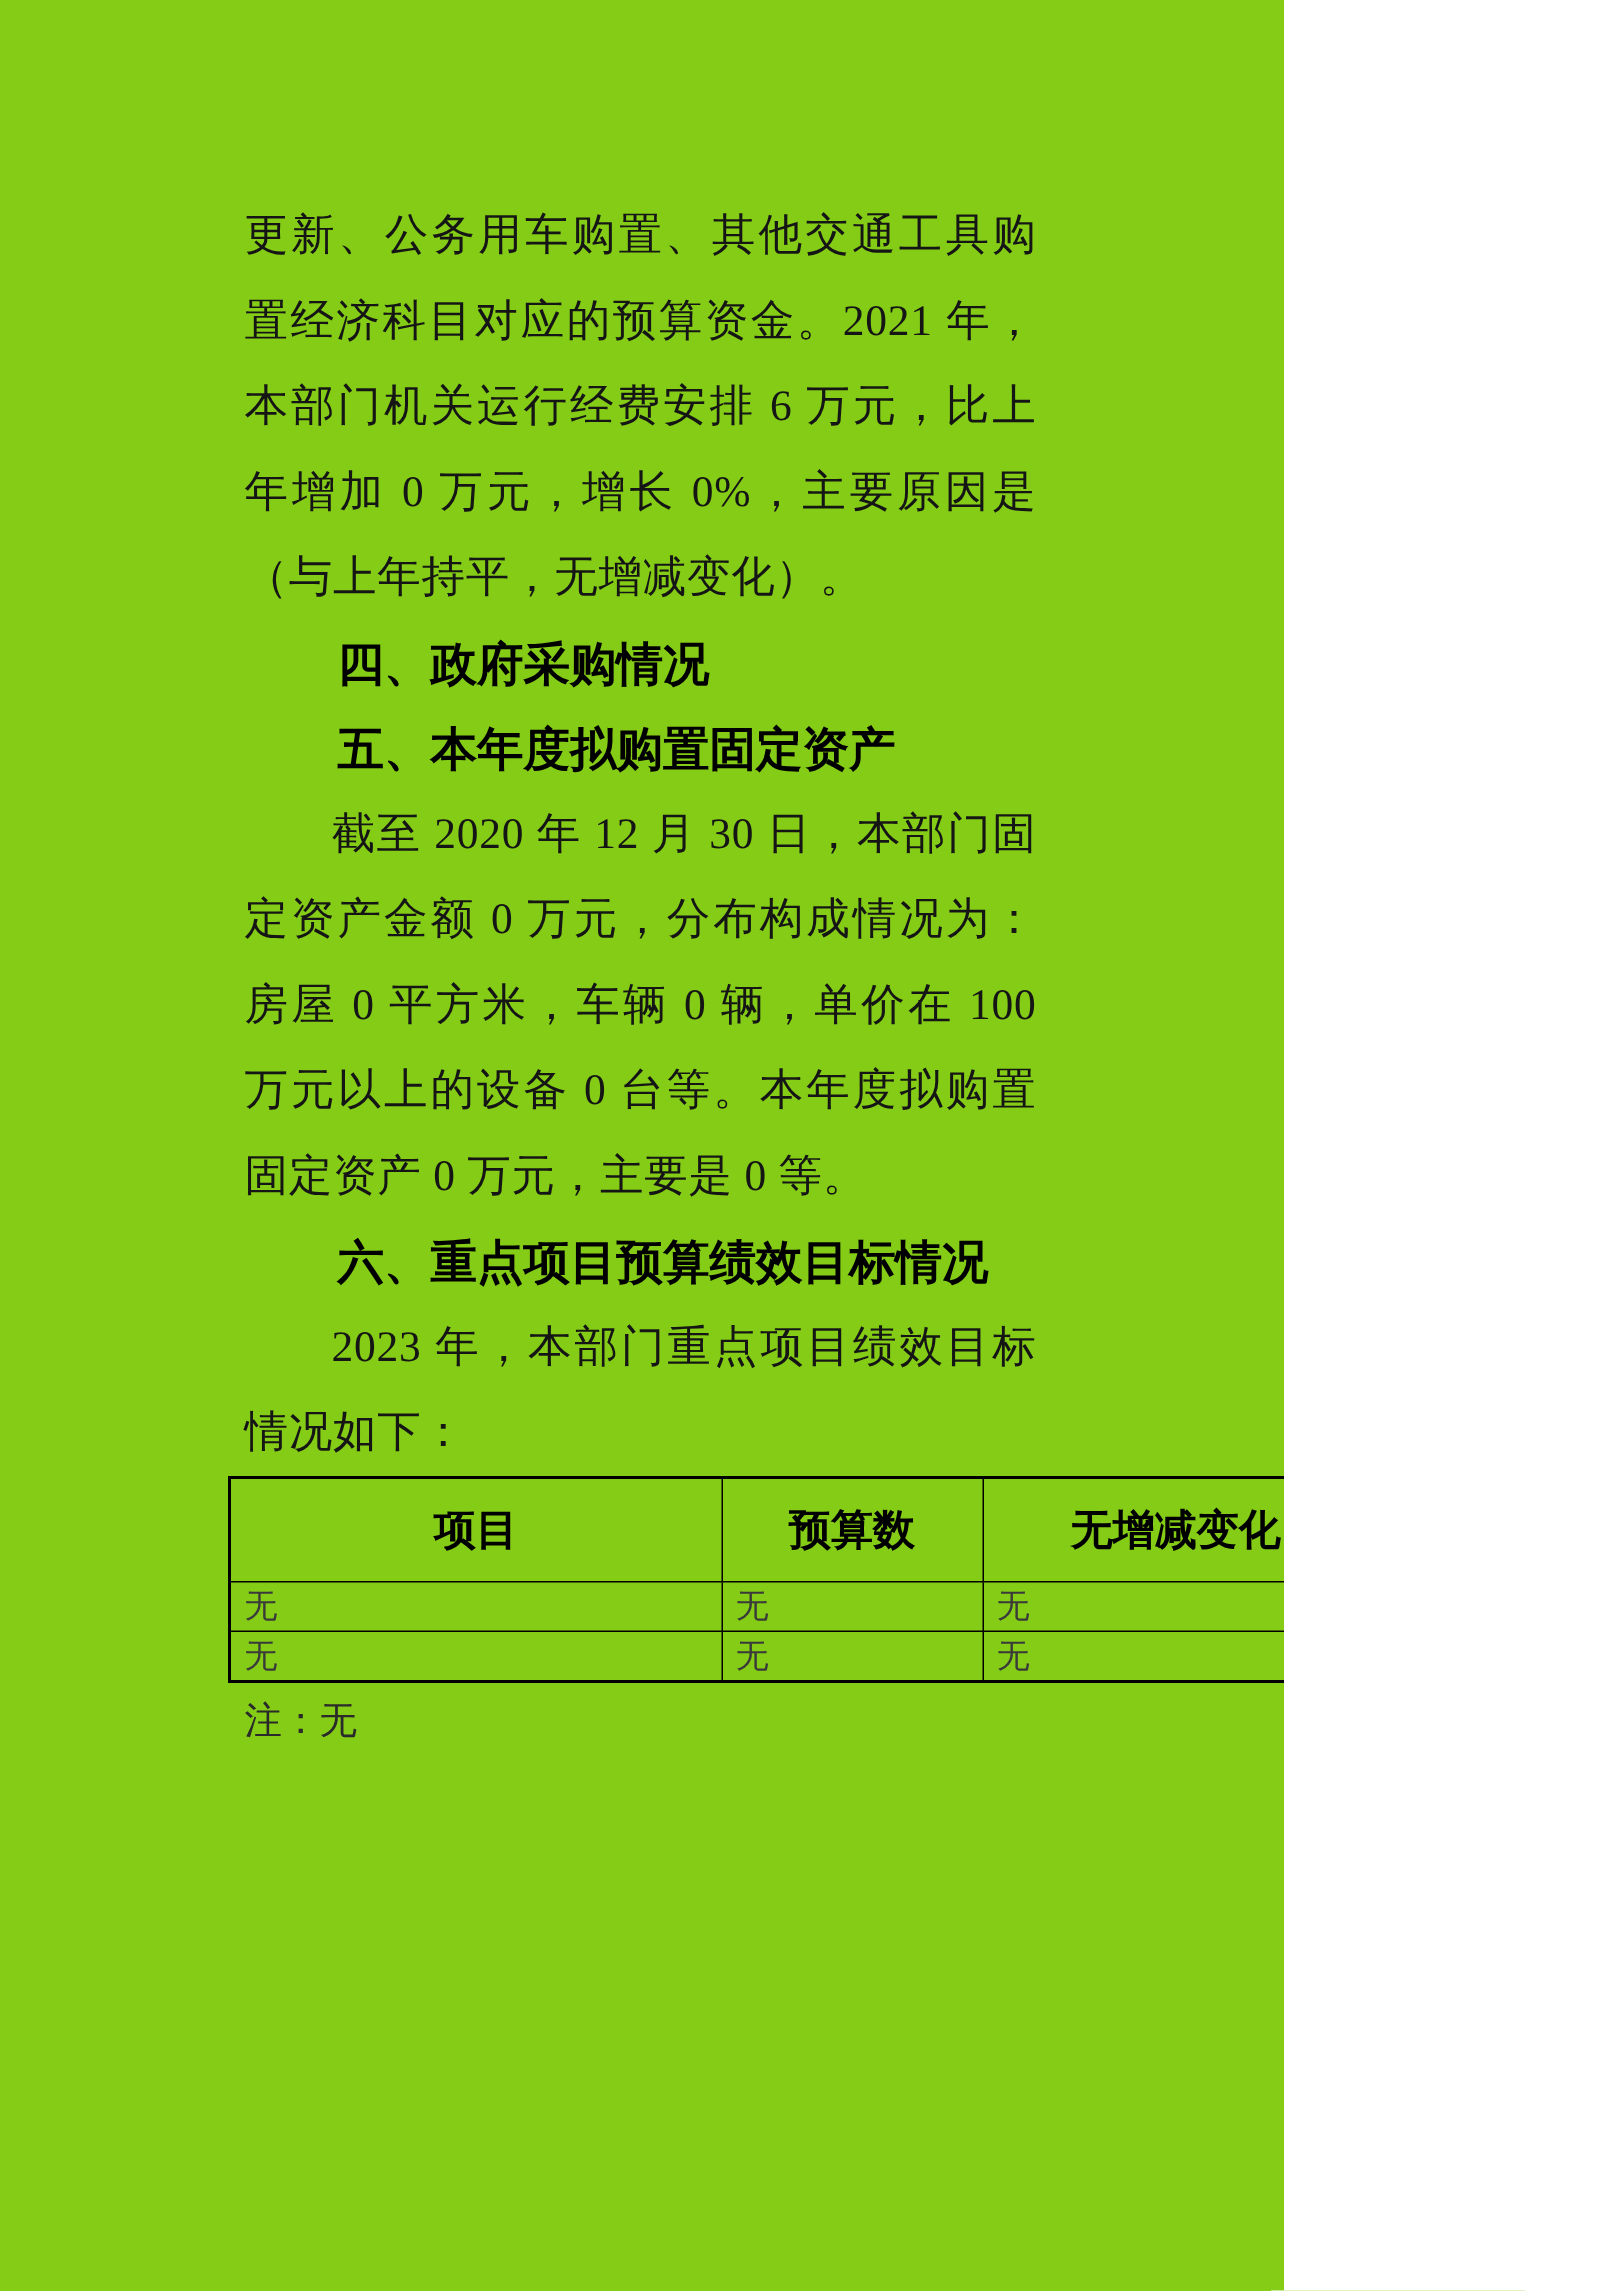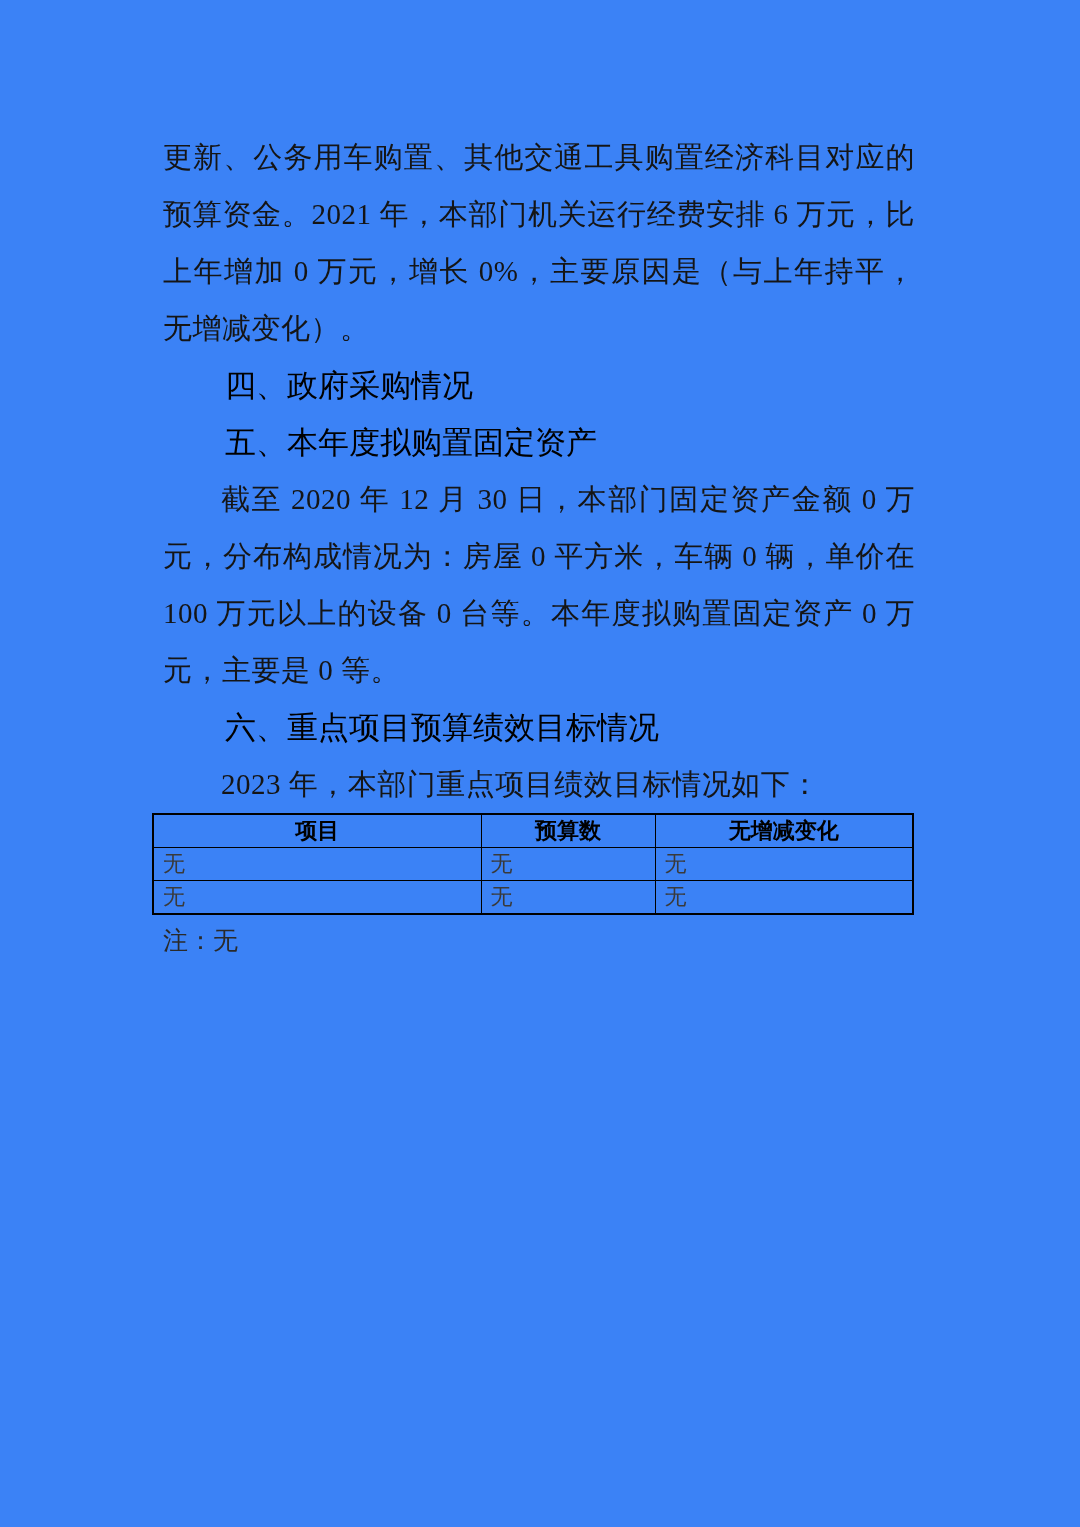--- a/index.html
+++ b/index.html
@@ -2,23 +2,23 @@
 <html><head>
 <meta charset="utf-8">
 <style>
   html, body {
     margin: 0;
     padding: 0;
     background: #ffffff;
   }
   .page {
     position: relative;
-    width: 1080px;
+    width: 856px;
     height: 1527px;
-    background: #3b82f6;
+    background: #84cc16;
     overflow: hidden;
   }
   .content {
     padding: 129px 165px 0 163px;
   }
   .body-para {
     font-family: "Liberation Serif", "DejaVu Serif", serif;
     font-size: 29px;
     line-height: 57px;
     color: #151515;
@@ -27,46 +27,46 @@
     text-indent: 2em;
     letter-spacing: 0.5px;
   }
   .body-para.no-indent {
     text-indent: 0;
   }
   .section-heading {
     font-family: "Liberation Sans", "DejaVu Sans", sans-serif;
     font-size: 31px;
     line-height: 57px;
-    font-weight: normal;
+    font-weight: bold;
     color: #000000;
     margin: 0;
     text-indent: 2em;
   }
   table.perf-table {
     border-collapse: collapse;
     table-layout: fixed;
     width: 760px;
     margin-left: -11px;
     margin-top: 0;
     border: 2px solid #000000;
   }
   table.perf-table th,
   table.perf-table td {
     border: 1px solid #000000;
     overflow: hidden;
   }
   table.perf-table th {
     font-family: "Liberation Sans", "DejaVu Sans", sans-serif;
-    font-size: 22px;
+    font-size: 28px;
     font-weight: bold;
     color: #000000;
     text-align: center;
     height: 28px;
-    padding: 1px 4px;
+    padding: 15px 4px;
   }
   table.perf-table td {
     font-family: "Liberation Serif", "DejaVu Serif", serif;
     font-size: 22px;
     color: #3a3a3a;
     text-align: left;
     vertical-align: middle;
     height: 30px;
     padding: 1px 9px;
   }

